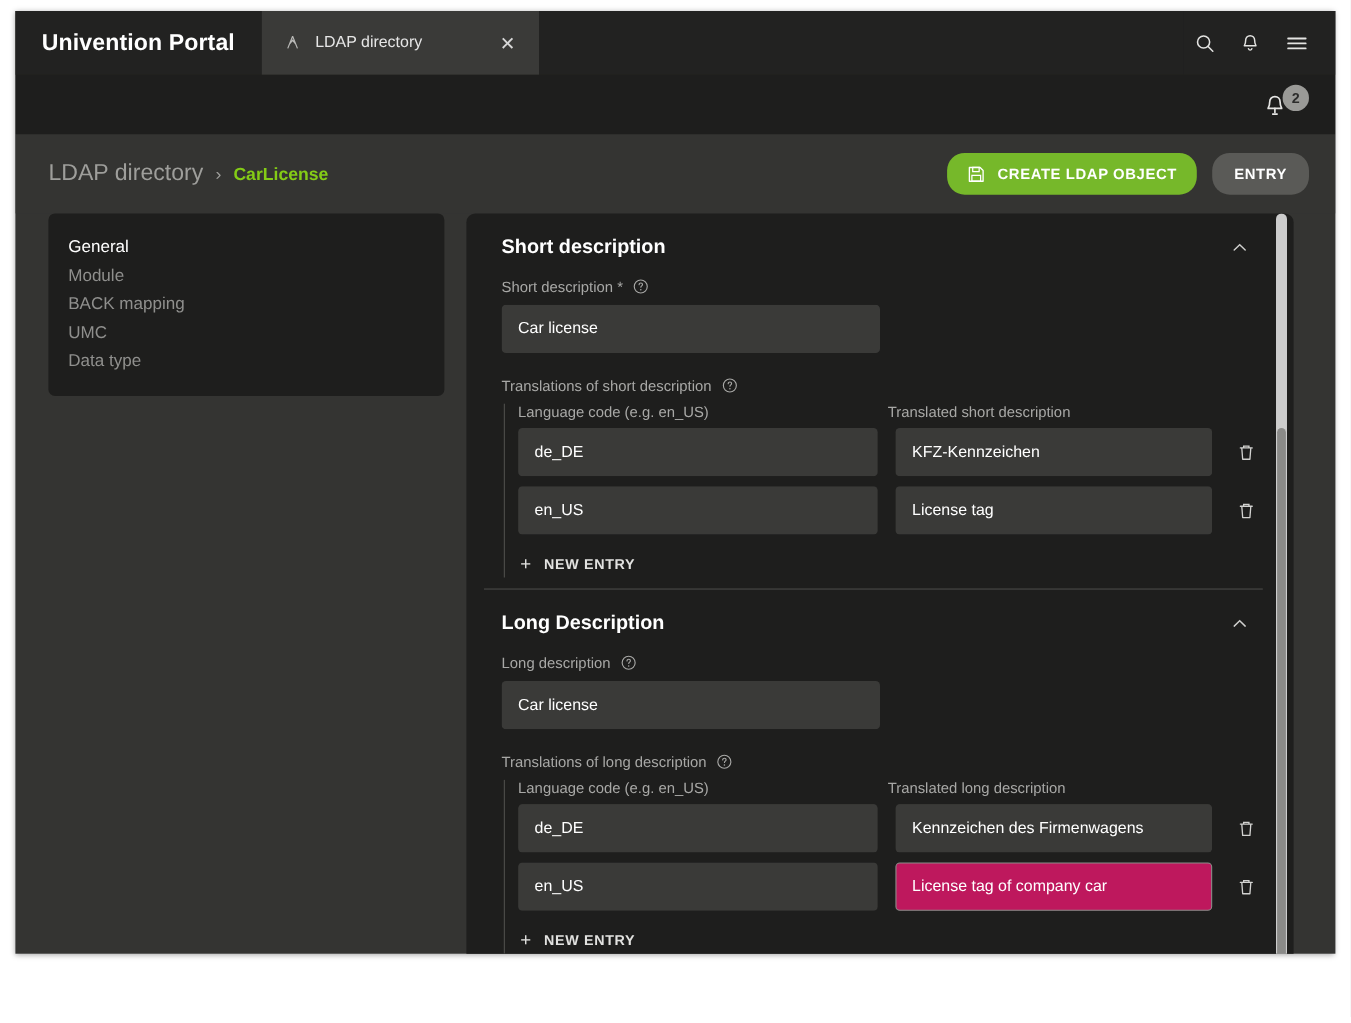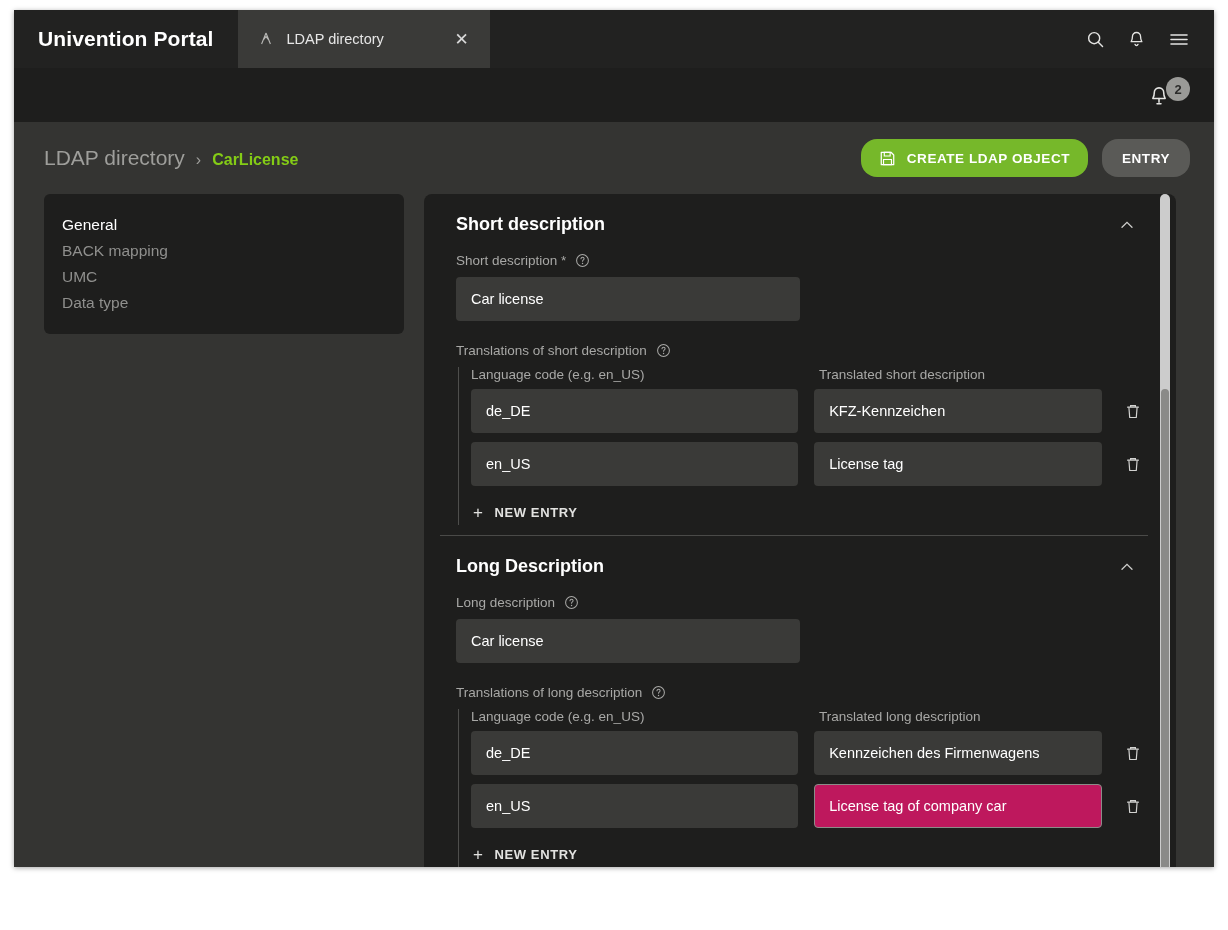--- a/index.html
+++ b/index.html
@@ -129,21 +129,21 @@
     height: 44px; color: #ffffff; font-size: 14.5px;
     font-family: inherit; padding: 0 14px; width: 100%;
     outline: none;
   }
   .inp.focused { border-color: #8c8c89; background: #be185d; }
   .inp-single { width: 344px; }
   .group-inner {
     border-left: 1px solid #4e4e4c;
     padding-left: 12px; margin-left: 2px;
   }
-  .cols { display: flex; gap: 16px; padding-bottom: 7px; }
+  .cols { display: flex; gap: 4px; padding-bottom: 7px; }
   .col-lbl { font-size: 13.5px; color: #a8a8a6; }
   .col-a { width: 332px; }
   .col-b { width: 292px; }
   .row { display: flex; gap: 16px; align-items: center; margin-bottom: 9px; }
   .row .inp.a { width: 332px; }
   .row .inp.b { width: 292px; }
   .trash {
     width: 30px; height: 30px; display: flex;
     align-items: center; justify-content: center;
     color: #d2d2d0; cursor: pointer; flex: none;
@@ -223,20 +223,21 @@
       </svg>
       <span>CREATE LDAP OBJECT</span>
     </button>
     <button class="btn btn-back">ENTRY</button>
   </div>
 
   <div class="body">
 
     <div class="sidenav">
       <div class="nav-item active">General</div>
+      <div class="nav-item">Module</div>
       <div class="nav-item">BACK mapping</div>
       <div class="nav-item">UMC</div>
       <div class="nav-item">Data type</div>
     </div>
 
     <div class="panel">
 
       <div class="section">
         <div class="sec-head">
           <div class="sec-title">Short description</div>

